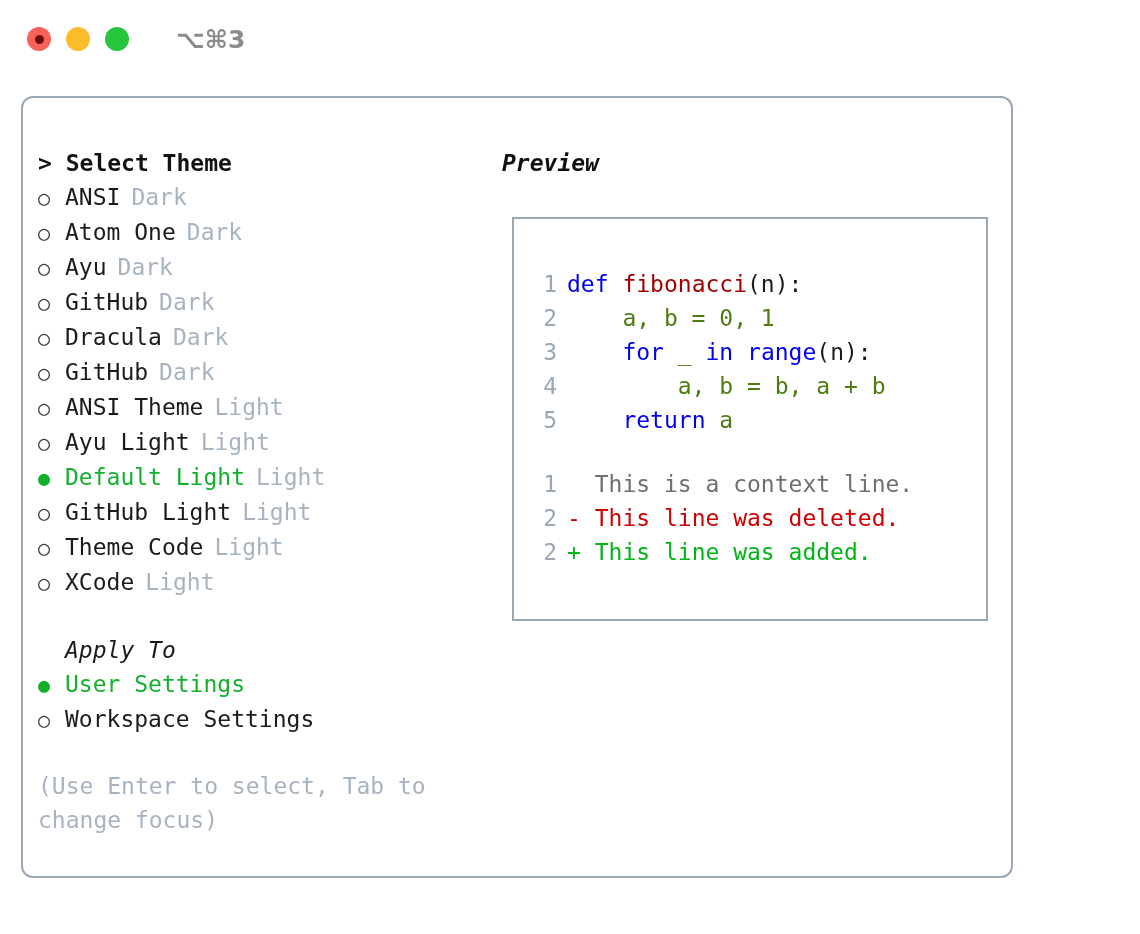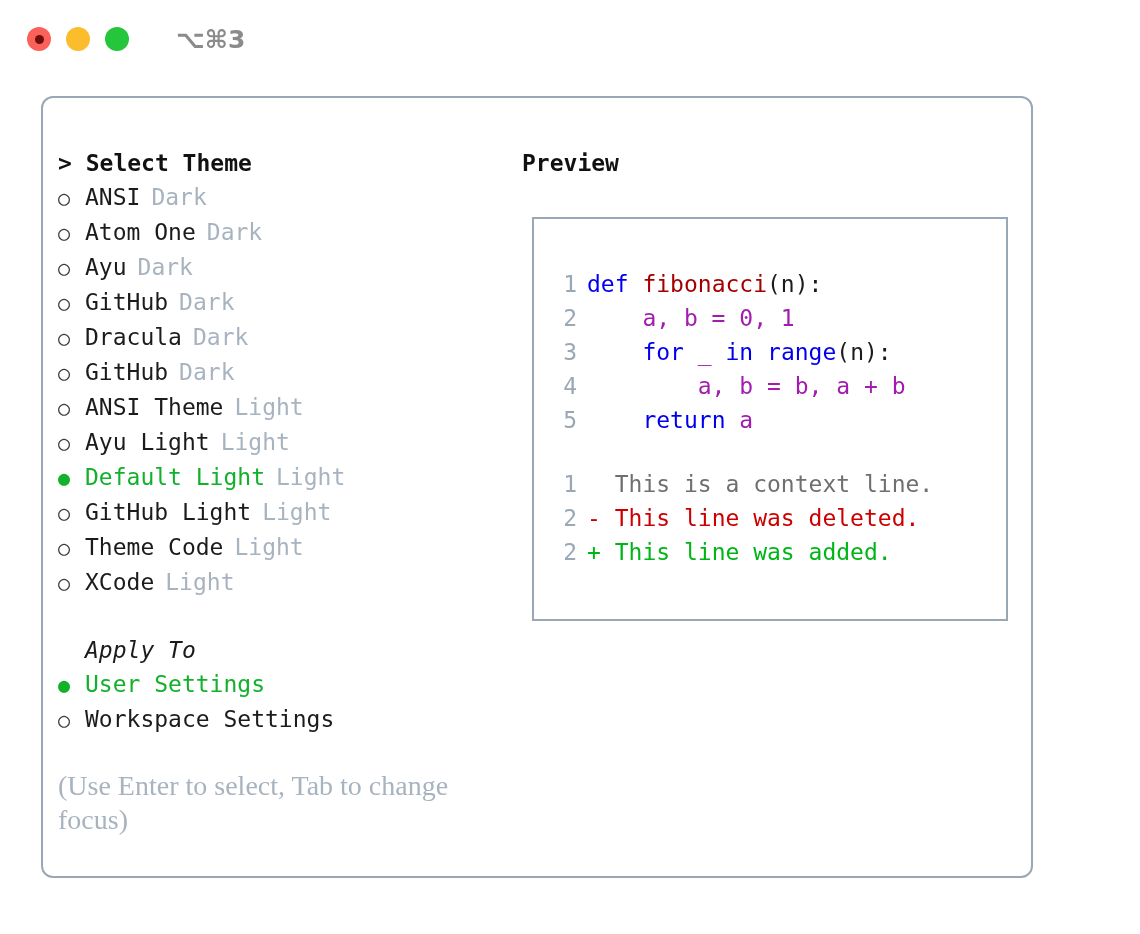--- a/index.html
+++ b/index.html
@@ -73,21 +73,20 @@
   #main-panel {
     position: absolute;
     left: 21px;
     top: 96px;
     width: 992px;
     height: 782px;
     box-sizing: border-box;
     border: 2px solid #9aa7b5;
     border-radius: 12px;
     background: #ffffff;
-    margin-left: 20px;
   }
 
   #panel-body {
     position: absolute;
     left: 0; top: 0;
     width: 100%; height: 100%;
   }
 
   
   #left-column {
@@ -139,40 +138,40 @@
     margin-left: 11px;
     text-align: center;
   }
 
   #apply-to-group {
     margin-top: 33px;
   }
 
   #hint-text {
     margin-top: 32px;
-    font-size: 28px;
+    font-size: 23px;
     line-height: 34px;
     color: #a8b3c0;
     width: 410px;
     white-space: pre-wrap;
-    font-family: Liberation Serif, serif;
   }
 
   
   #right-column {
     position: absolute;
     left: 479px;
     top: 48px;
     width: 490px;
   }
   #preview-title {
     font-size: 23px;
     font-weight: bold;
     color: #111111;
     line-height: 34px;
+    font-style: italic;
   }
 
   #preview-box {
     margin-top: 37px;
     margin-left: 10px;
     width: 476px;
     height: 404px;
     box-sizing: border-box;
     border: 2px solid #9aa7b5;
     background: #ffffff;
@@ -200,21 +199,21 @@
     flex: 0 0 31px;
     text-align: right;
     color: #9aa7b5;
     margin-right: 10px;
   }
   .code-text { color: #1b1b1b; }
 
   .tok-kw   { color: #0000ee; }
   .tok-fn   { color: #a40000; }
   .tok-pun  { color: #1b1b1b; }
-  .tok-plain{ color: #a21caf; }
+  .tok-plain{ color: #4d7c0f; }
 
   .diff-gap { height: 30px; }
   .diff-context { color: #6f6f6f; }
   .diff-del     { color: #cc0000; }
   .diff-add     { color: #00b516; }
 </style>
 </head>
 <body>
 
 <div id="window-root">

